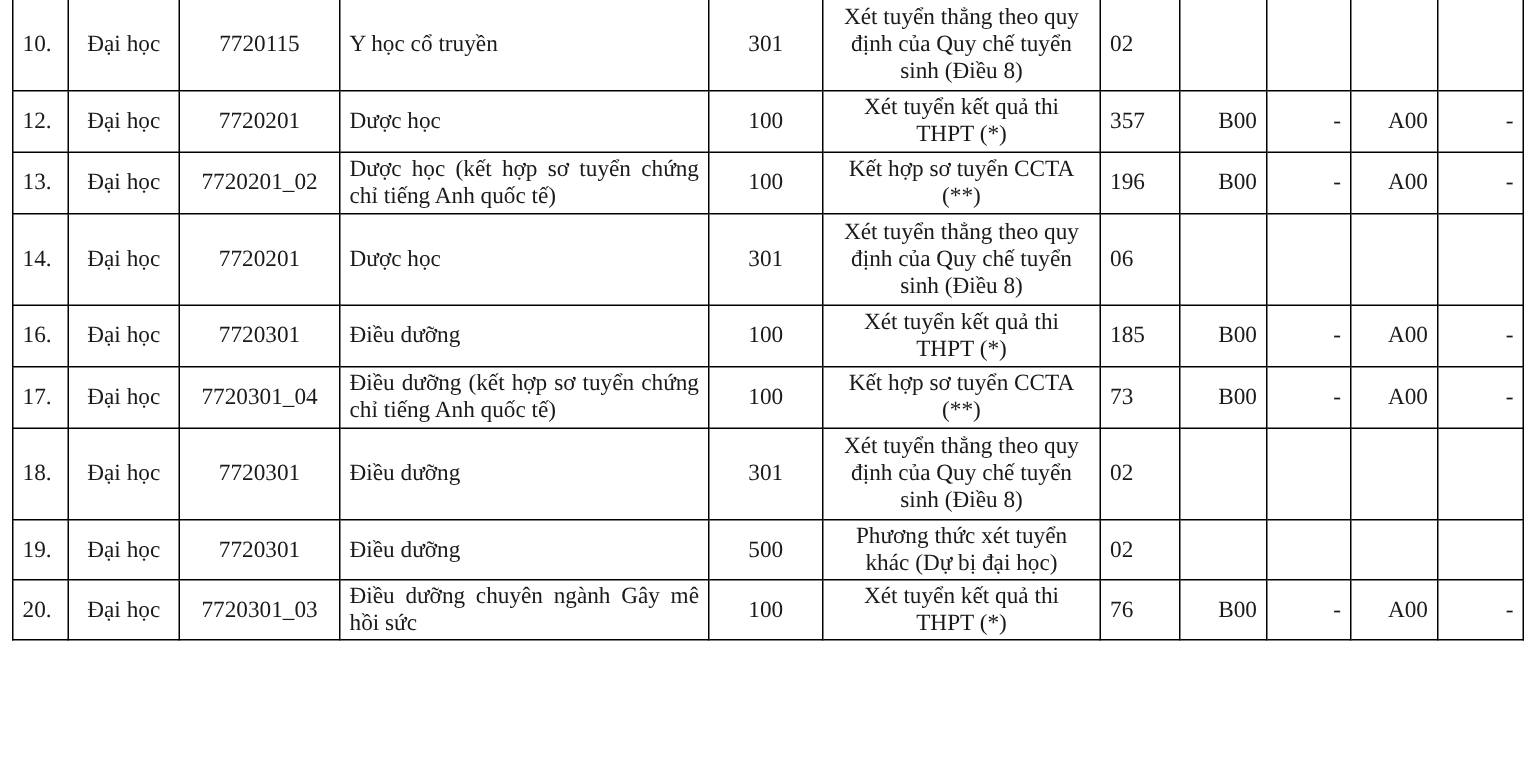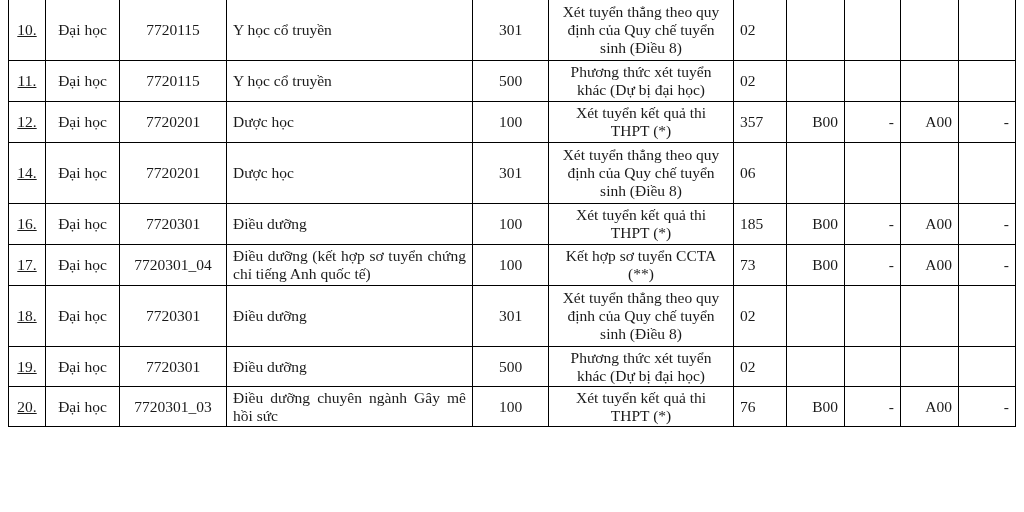--- a/index.html
+++ b/index.html
@@ -12,21 +12,21 @@
       font-size: 15.5px;
       color: #1a1a1a;
       line-height: 18px;
     }
     table.admission td {
       border: 1.3px solid #000;
       padding: 0 6px;
       vertical-align: middle;
       overflow: hidden;
     }
-    td.c-stt { text-align: center; padding-right: 4px; text-decoration: underline; }
+    td.c-stt { text-align: left; padding-right: 4px; }
     td.c-level { text-align: center; }
     td.c-code { text-align: center; }
     td.c-name { text-align: justify; text-align-last: left; }
     td.c-method { text-align: center; }
     td.c-methodname { text-align: center; padding: 0 4px; }
     td.c-quota { text-align: left; }
     td.c-combo { text-align: right; }
   </style>
 </head>
 <body>
@@ -54,48 +54,48 @@
     <td class="c-name">Y học cổ truyền</td>
     <td class="c-method">301</td>
     <td class="c-methodname">Xét tuyển thẳng theo quy định của Quy chế tuyển sinh (Điều 8)</td>
     <td class="c-quota">02</td>
     <td class="c-combo"></td>
     <td class="c-combo"></td>
     <td class="c-combo"></td>
     <td class="c-combo"></td>
   </tr>
 
-  <tr style="height: 41px;">
-    <td class="c-stt">11.</td>
-    <td class="c-level">Đại học</td>
-    <td class="c-code">7720115</td>
-    <td class="c-name">Y học cổ truyền</td>
-    <td class="c-method">500</td>
-    <td class="c-methodname">Phương thức xét tuyển khác (Dự bị đại học)</td>
-    <td class="c-quota">02</td>
-    <td class="c-combo"></td>
-    <td class="c-combo"></td>
-    <td class="c-combo"></td>
-    <td class="c-combo"></td>
-  </tr>
 
   <tr style="height: 41px;">
     <td class="c-stt">12.</td>
     <td class="c-level">Đại học</td>
     <td class="c-code">7720201</td>
     <td class="c-name">Dược học</td>
     <td class="c-method">100</td>
     <td class="c-methodname">Xét tuyển kết quả thi THPT (*)</td>
     <td class="c-quota">357</td>
     <td class="c-combo">B00</td>
     <td class="c-combo">-</td>
     <td class="c-combo">A00</td>
     <td class="c-combo">-</td>
   </tr>
 
+  <tr style="height: 41px;">
+    <td class="c-stt">13.</td>
+    <td class="c-level">Đại học</td>
+    <td class="c-code">7720201_02</td>
+    <td class="c-name">Dược học (kết hợp sơ tuyển chứng chỉ tiếng Anh quốc tế)</td>
+    <td class="c-method">100</td>
+    <td class="c-methodname">Kết hợp sơ tuyển CCTA (**)</td>
+    <td class="c-quota">196</td>
+    <td class="c-combo">B00</td>
+    <td class="c-combo">-</td>
+    <td class="c-combo">A00</td>
+    <td class="c-combo">-</td>
+  </tr>
 
   <tr style="height: 61px;">
     <td class="c-stt">14.</td>
     <td class="c-level">Đại học</td>
     <td class="c-code">7720201</td>
     <td class="c-name">Dược học</td>
     <td class="c-method">301</td>
     <td class="c-methodname">Xét tuyển thẳng theo quy định của Quy chế tuyển sinh (Điều 8)</td>
     <td class="c-quota">06</td>
     <td class="c-combo"></td>

